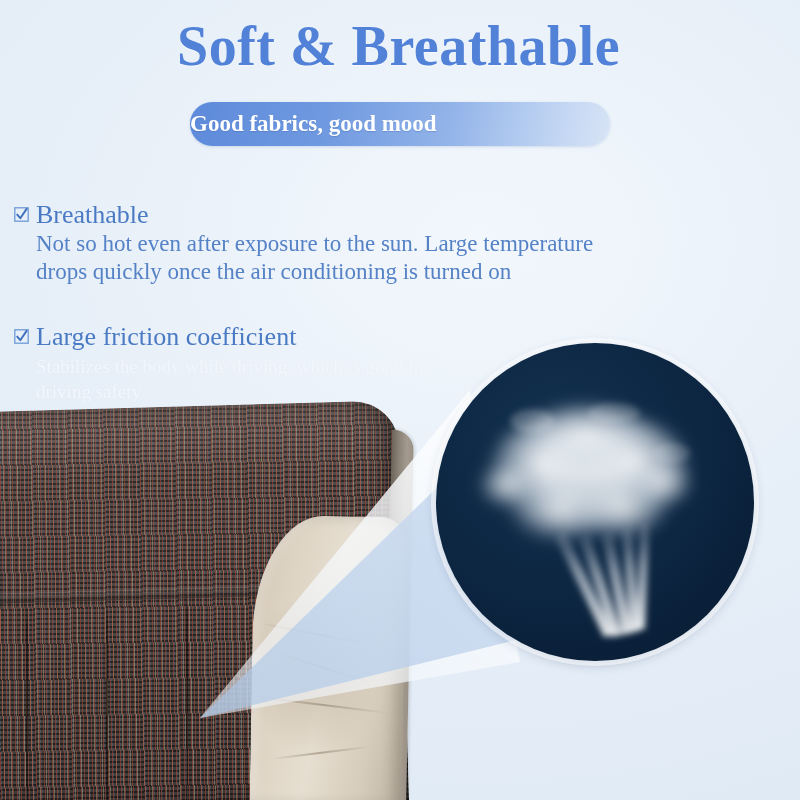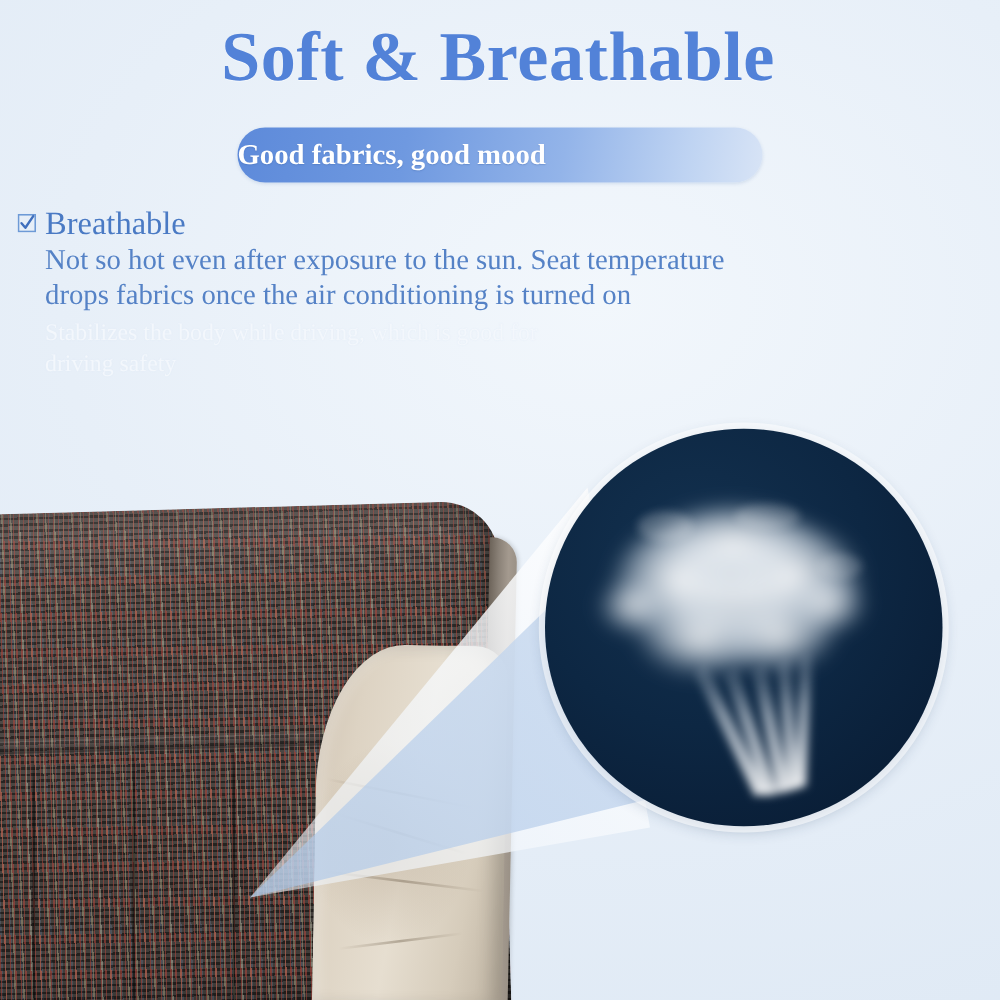--- a/index.html
+++ b/index.html
@@ -47,21 +47,21 @@
     color:#ffffff;
     text-shadow:0 1px 1px rgba(60,100,170,.35);
   }
 
   
   .features{
     position:absolute;left:14px;top:164px;width:660px;
   }
   .feature{margin-bottom:4px;}
   .feat-head{
-    display:flex;align-items:flex-start;gap:7px;
+    display:flex;align-items:flex-start;gap:7px;margin-top:36px;
   }
   .checkbox{
     flex:0 0 auto;
     margin-top:7px;
     width:15px;height:15px;
     position:relative;
     display:block;
   }
   .checkbox svg{display:block;}
   .feat-title{
@@ -187,24 +187,33 @@
     <div class="feature">
       <div class="feat-head">
         <span class="checkbox">
           <svg width="15" height="15" viewBox="0 0 15 15">
             <rect x="0.8" y="0.8" width="13.4" height="13.4" fill="none" stroke="#6d9ad6" stroke-width="1.3"></rect>
             <path d="M3.2 7.6 L6.3 11.2 L12.6 1.9" fill="none" stroke="#3f6fbd" stroke-width="1.9" stroke-linecap="round" stroke-linejoin="round"></path>
           </svg>
         </span>
         <span class="feat-title">Breathable</span>
       </div>
-      <div class="feat-desc">Not so hot even after exposure to the sun. Seat temperature drops fabrics once the air conditioning is turned on</div>
+      <div class="feat-desc">Not so hot even after exposure to the sun. Large temperature drops quickly once the air conditioning is turned on</div>
     </div>
 
     <div class="feature">
+      <div class="feat-head">
+        <span class="checkbox">
+          <svg width="15" height="15" viewBox="0 0 15 15">
+            <rect x="0.8" y="0.8" width="13.4" height="13.4" fill="none" stroke="#6d9ad6" stroke-width="1.3"></rect>
+            <path d="M3.2 7.6 L6.3 11.2 L12.6 1.9" fill="none" stroke="#3f6fbd" stroke-width="1.9" stroke-linecap="round" stroke-linejoin="round"></path>
+          </svg>
+        </span>
+        <span class="feat-title">Large friction coefficient</span>
+      </div>
       <div class="feat-desc faded">Stabilizes the body while driving, which is good for driving safety</div>
     </div>
 
   </div>
 
   <div class="seat-photo">
     <div class="seat-body"></div>
     <div class="seat-fold"></div>
     <div class="seat-seam" style="left:28px;top:206px;height:200px;"></div>
     <div class="seat-seam" style="left:108px;top:200px;height:206px;"></div>

